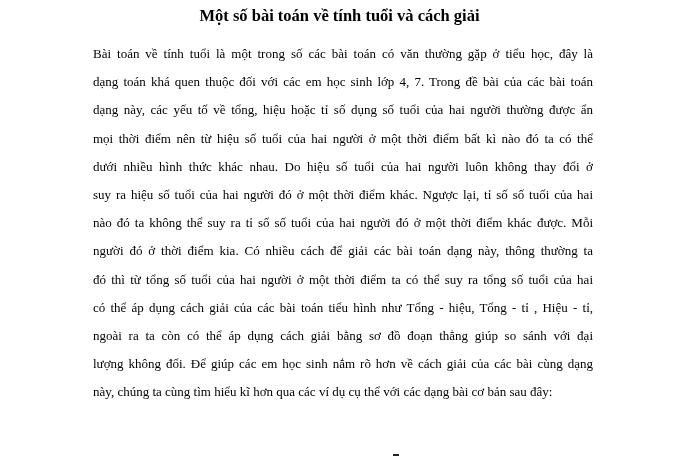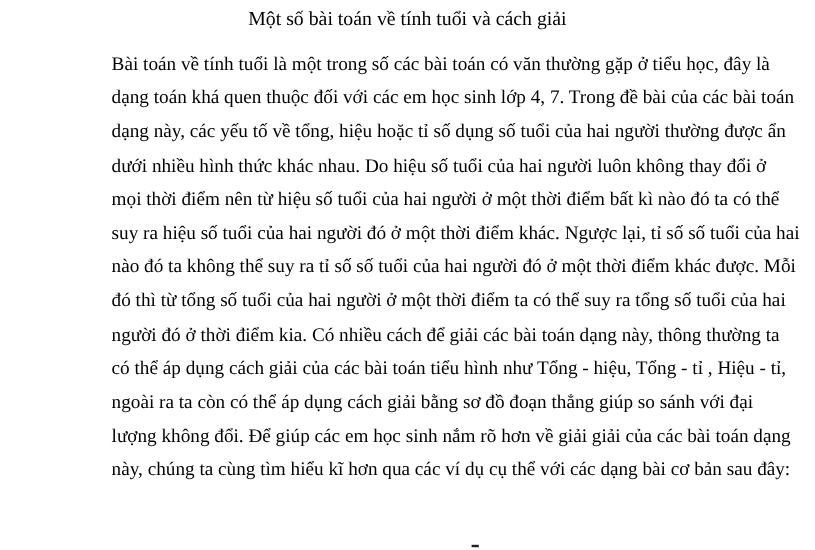--- a/index.html
+++ b/index.html
@@ -21,34 +21,34 @@
       top: 0;
       width: 679px;
       height: 458px;
     }
     .title {
       position: absolute;
       left: 0;
       top: 6px;
       width: 679px;
       text-align: center;
-      font-weight: normal;
+      font-weight: bold;
       font-size: 16.5px;
       line-height: 20px;
     }
     .body-text {
       position: absolute;
       left: 93px;
       top: 40px;
       width: 500px;
     }
     .line {
       display: block;
       white-space: nowrap;
-      font-size: 16px;
+      font-size: 13px;
       line-height: 28.2px;
       height: 28.2px;
       text-align: justify;
       text-align-last: justify;
     }
     .line.last {
       text-align-last: left;
     }
     .clipped-char {
       position: absolute;
@@ -62,26 +62,26 @@
 </head>
 <body>
 
 <div class="page">
   <div class="title">Một số bài toán về tính tuổi và cách giải</div>
 
   <div class="body-text">
     <span class="line">Bài toán về tính tuổi là một trong số các bài toán có văn thường gặp ở tiểu học, đây là</span>
     <span class="line">dạng toán khá quen thuộc đối với các em học sinh lớp 4, 7. Trong đề bài của các bài toán</span>
     <span class="line">dạng này, các yếu tố về tổng, hiệu hoặc tỉ số dụng số tuổi của hai người thường được ẩn</span>
+    <span class="line">mọi thời điểm nên từ hiệu số tuổi của hai người ở một thời điểm bất kì nào đó ta có thể</span>
     <span class="line">dưới nhiều hình thức khác nhau. Do hiệu số tuổi của hai người luôn không thay đổi ở</span>
-    <span class="line">mọi thời điểm nên từ hiệu số tuổi của hai người ở một thời điểm bất kì nào đó ta có thể</span>
     <span class="line">suy ra hiệu số tuổi của hai người đó ở một thời điểm khác. Ngược lại, tỉ số số tuổi của hai</span>
     <span class="line">nào đó ta không thể suy ra tỉ số số tuổi của hai người đó ở một thời điểm khác được. Mỗi</span>
+    <span class="line">người đó ở thời điểm kia. Có nhiều cách để giải các bài toán dạng này, thông thường ta</span>
     <span class="line">đó thì từ tổng số tuổi của hai người ở một thời điểm ta có thể suy ra tổng số tuổi của hai</span>
-    <span class="line">người đó ở thời điểm kia. Có nhiều cách để giải các bài toán dạng này, thông thường ta</span>
     <span class="line">có thể áp dụng cách giải của các bài toán tiểu hình như Tổng - hiệu, Tổng - tỉ , Hiệu - tỉ,</span>
     <span class="line">ngoài ra ta còn có thể áp dụng cách giải bằng sơ đồ đoạn thẳng giúp so sánh với đại</span>
-    <span class="line">lượng không đổi. Để giúp các em học sinh nắm rõ hơn về giải giải của các bài toán dạng</span>
+    <span class="line">lượng không đổi. Để giúp các em học sinh nắm rõ hơn về cách giải của các bài cùng dạng</span>
     <span class="line last">này, chúng ta cùng tìm hiểu kĩ hơn qua các ví dụ cụ thể với các dạng bài cơ bản sau đây:</span>
   </div>
 
   <div class="clipped-char"></div>
 </div>
 
 </body></html>

